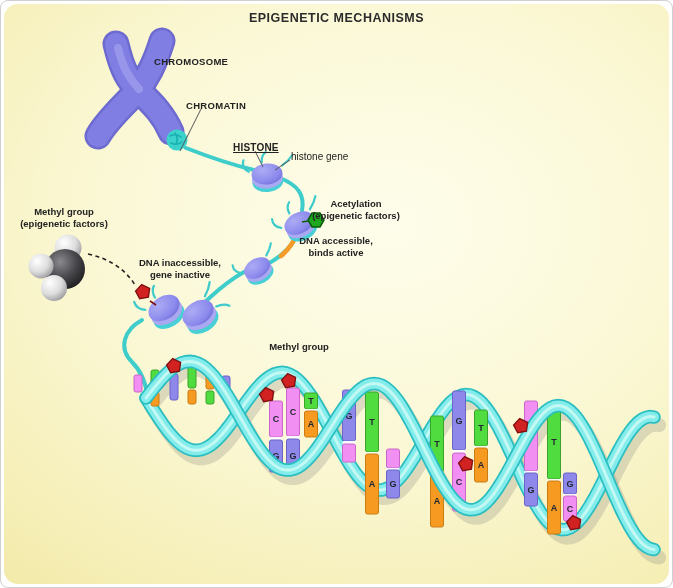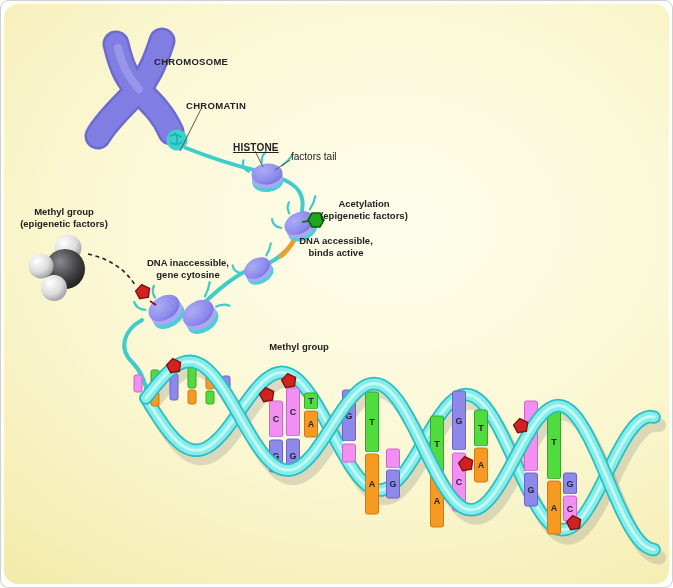--- a/index.html
+++ b/index.html
@@ -199,39 +199,40 @@
           <polygon points="137.7,280.6 145.6,284.4 144.4,293.2 135.7,294.8 131.6,287.0" fill="#D22121" stroke="#801111" stroke-width="1.4"></polygon>
           <polygon points="168.7,354.6 176.6,358.4 175.4,367.2 166.7,368.8 162.6,361.0" fill="#D22121" stroke="#801111" stroke-width="1.4"></polygon>
           <polygon points="261.7,383.6 269.6,387.4 268.4,396.2 259.7,397.8 255.6,390.0" fill="#D22121" stroke="#801111" stroke-width="1.4"></polygon>
           <polygon points="283.7,369.6 291.6,373.4 290.4,382.2 281.7,383.8 277.6,376.0" fill="#D22121" stroke="#801111" stroke-width="1.4"></polygon>
           <polygon points="460.7,452.6 468.6,456.4 467.4,465.2 458.7,466.8 454.6,459.0" fill="#D22121" stroke="#801111" stroke-width="1.4"></polygon>
           <polygon points="515.7,414.6 523.6,418.4 522.4,427.2 513.7,428.8 509.6,421.0" fill="#D22121" stroke="#801111" stroke-width="1.4"></polygon>
           <polygon points="568.7,511.6 576.6,515.4 575.4,524.2 566.7,525.8 562.6,518.0" fill="#D22121" stroke="#801111" stroke-width="1.4"></polygon>
         </g>
 </svg>
 
+<div class="title">EPIGENETIC MECHANISMS</div>
 <div class="lbl" style="left:150px;top:36px;letter-spacing:.3px;margin-top:16px;">CHROMOSOME</div>
 <div class="lbl" style="left:182px;top:96px;letter-spacing:.3px;">CHROMATIN</div>
 <div class="lbl small" style="left:229px;top:137px;">HISTONE</div>
-<div class="lbl" style="left:287px;top:146px;font-weight:normal;font-size:10px;">factors tail</div>
-
-<div class="lbl center" style="left:308px;top:194px;width:104px;">
+<div class="lbl" style="left:287px;top:146px;font-weight:normal;font-size:10px;">histone gene</div>
+
+<div class="lbl center" style="left:300px;top:194px;width:104px;">
   <div>Acetylation</div>
   <div>(epigenetic factors)</div>
 </div>
 <div class="lbl center" style="left:284px;top:231px;width:96px;">
   <div>DNA accessible,</div>
   <div>binds active</div>
 </div>
 <div class="lbl center" style="left:10px;top:202px;width:100px;">
   <div>Methyl group</div>
   <div>(epigenetic factors)</div>
 </div>
-<div class="lbl center" style="left:134px;top:253px;width:100px;">
+<div class="lbl center" style="left:126px;top:253px;width:100px;">
   <div>DNA inaccessible,</div>
-  <div>gene cytosine</div>
+  <div>gene inactive</div>
 </div>
 <div class="lbl center" style="left:230px;top:337px;width:130px;">
   <div>Methyl group</div>
 </div>
 
 </div>
 </div>
 
 </body></html>

